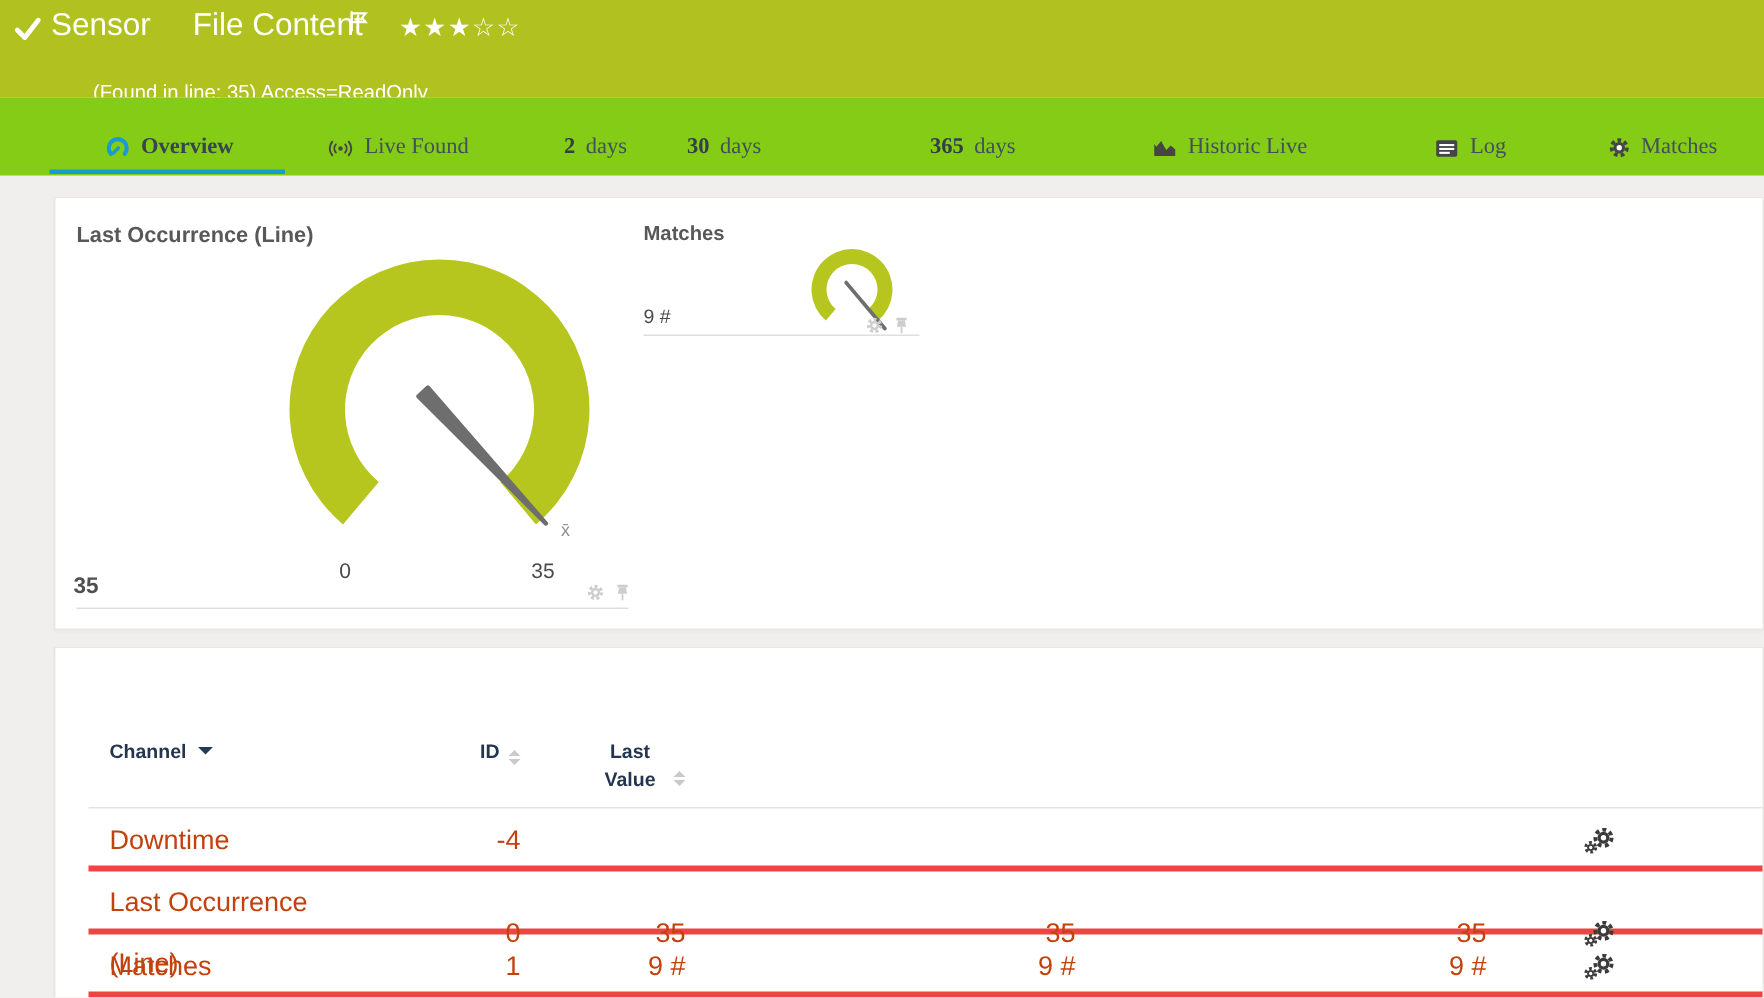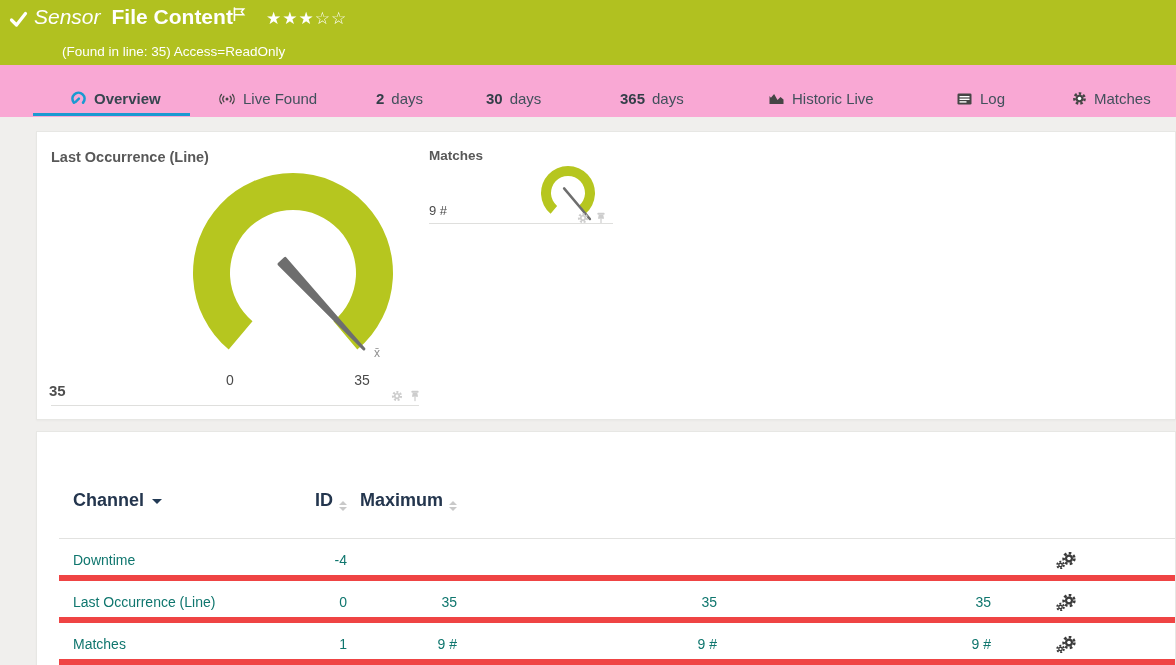--- a/index.html
+++ b/index.html
@@ -6,27 +6,27 @@
   html,body { margin:0; padding:0; }
   body {
     width:1176px; height:665px; position:relative; overflow:hidden;
     background:#f0efed; font-family:"Liberation Sans", sans-serif;
     -webkit-font-smoothing:antialiased;
   }
   
   .greenbar { position:absolute; top:0; left:0; width:1176px; height:65px; background:#b1c120; color:#fff; }
   .gb-check { position:absolute; left:9px; top:11px; }
   .gb-line1 { position:absolute; left:34px; top:5px; font-size:21px; white-space:nowrap; }
-  .gb-kind { font-style:italic; margin-right:11px; }
-  .gb-name { font-weight:bold; }
+  .gb-kind { margin-right:28px; }
+  .gb-name { font-weight:normal; }
   .gb-flag { position:absolute; left:233px; top:7px; }
   .gb-stars { position:absolute; left:266px; top:8px; font-size:17px; letter-spacing:1px; white-space:nowrap; }
-  .gb-line2 { position:absolute; left:62px; top:44px; font-size:13.5px; }
-  
-  .tabbar { position:absolute; top:65px; left:0; width:1176px; height:52px; background:#f9a8d4; }
+  .gb-line2 { position:absolute; left:62px; top:54px; font-size:13.5px; }
+  
+  .tabbar { position:absolute; top:65px; left:0; width:1176px; height:52px; background:#84cc16;font-family:Liberation Serif, serif; }
   .tab { position:absolute; bottom:10px; display:flex; align-items:center; gap:7px; font-size:15px; color:#42505c; cursor:pointer; white-space:nowrap; }
   .tab .num { font-weight:bold; color:#333e48; }
   .tab-active { color:#36454f; font-weight:bold; }
   .tab-underline { position:absolute; left:33px; bottom:1px; width:157px; height:3px; background:#1b9ad1; }
   .ticon { color:#454545; display:inline-flex; }
   .ticon-blue { color:#1b9ad1; }
   
   .panel { position:absolute; left:36px; width:1140px; background:#fff; border:1px solid #e7e7e4; box-shadow:0 1px 2px rgba(0,0,0,0.03); }
   #panel-gauges { top:131px; height:289px; }
   #panel-table  { top:431px; height:250px; }
@@ -35,22 +35,22 @@
   .tile-title-sm { font-weight:bold; color:#585858; font-size:13.5px; }
   .tile-value { font-weight:bold; color:#4f4f4f; font-size:15px; }
   .tile-value-sm { color:#4a4a4a; font-size:13px; }
   .scale-label { color:#4a4a4a; font-size:14px; text-align:center; }
   .avg-marker { color:#8f8f8f; font-size:12px; text-align:center; }
   .tile-sep { height:1px; background:#dfdfdd; }
   .corner-icons { display:flex; gap:6px; color:#cdcdcd; align-items:center; }
   
   .tbl { margin-left:22px; }
   .thead, .trow { display:grid; grid-template-columns:178px 110px 110px 260px 274px 150px auto; align-items:start; }
-  .thead { padding-top:59px; height:107px; border-bottom:1px solid #e2e2e0; color:#24364e; font-size:18px; font-weight:bold; line-height:19px; }
-  .trow { height:42px; line-height:41px; border-bottom:6px solid #ef4444; font-size:14px; color:#0f766e; align-items:center; }
+  .thead { padding-top:59px; height:107px; border-bottom:1px solid #e2e2e0; color:#24364e; font-size:13px; font-weight:bold; line-height:19px; }
+  .trow { height:42px; line-height:41px; border-bottom:4px solid #ef4444; font-size:18px; color:#c2410c; align-items:center; }
   .c-channel { padding-left:14px; }
   .c-num { text-align:right; white-space:nowrap; }
   .h-right { text-align:right; white-space:nowrap; }
   .h-lastvalue { display:flex; justify-content:flex-end; align-items:flex-end; }
   .wrapword { display:inline-block; width:46px; text-align:center; }
   .c-gear { display:flex; align-items:center; justify-content:center; height:42px; color:#3b3b3b; cursor:pointer; }
   .sort { display:inline-flex; flex-direction:column; gap:2px; margin-left:6px; vertical-align:1px; }
   .sort i { display:block; width:0; height:0; border-left:4px solid transparent; border-right:4px solid transparent; }
   .sort .up { border-bottom:4px solid #c9c9c9; }
   .sort .down { border-top:4px solid #c9c9c9; }
@@ -141,21 +141,21 @@
         <svg width="18" height="14" viewBox="0 0 18 14">
           <use href="#def-broadcast"></use>
         </svg>
       </span>
     <span>Live Found</span>
   </div>
   <div class="tab" style="left:376px">
     <span class="num">2</span>
     <span>days</span>
   </div>
-  <div class="tab" style="left:486px">
+  <div class="tab" style="left:458px">
     <span class="num">30</span>
     <span>days</span>
   </div>
   <div class="tab" style="left:620px">
     <span class="num">365</span>
     <span>days</span>
   </div>
   <div class="tab" style="left:768px">
     <span class="ticon">
         <svg width="17" height="14" viewBox="0 0 16 14">
@@ -227,22 +227,23 @@
     <div class="thead">
       <div class="c-channel">
         <span>Channel</span><span class="sort-active"></span>
       </div>
       <div class="h-right">
         <span>ID</span><span class="sort">
             <i class="up"></i>
             <i class="down"></i>
           </span>
       </div>
-      <div class="h-right">
-        <span>Maximum</span><span class="sort">
+      <div class="h-lastvalue">
+        <span class="wrapword">Last Value</span>
+          <span class="sort lv-arrows">
             <i class="up"></i>
             <i class="down"></i>
           </span>
       </div>
       <div></div>
         <div></div>
     </div>
 
     <div class="trow">
       <div class="c-channel">Downtime</div>

